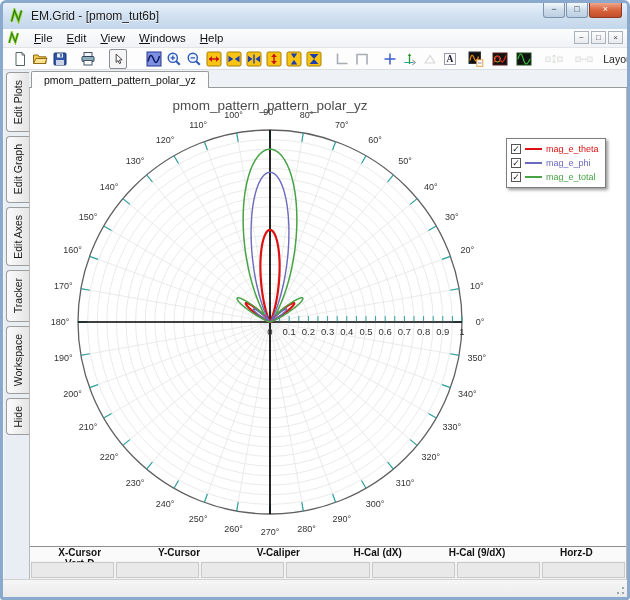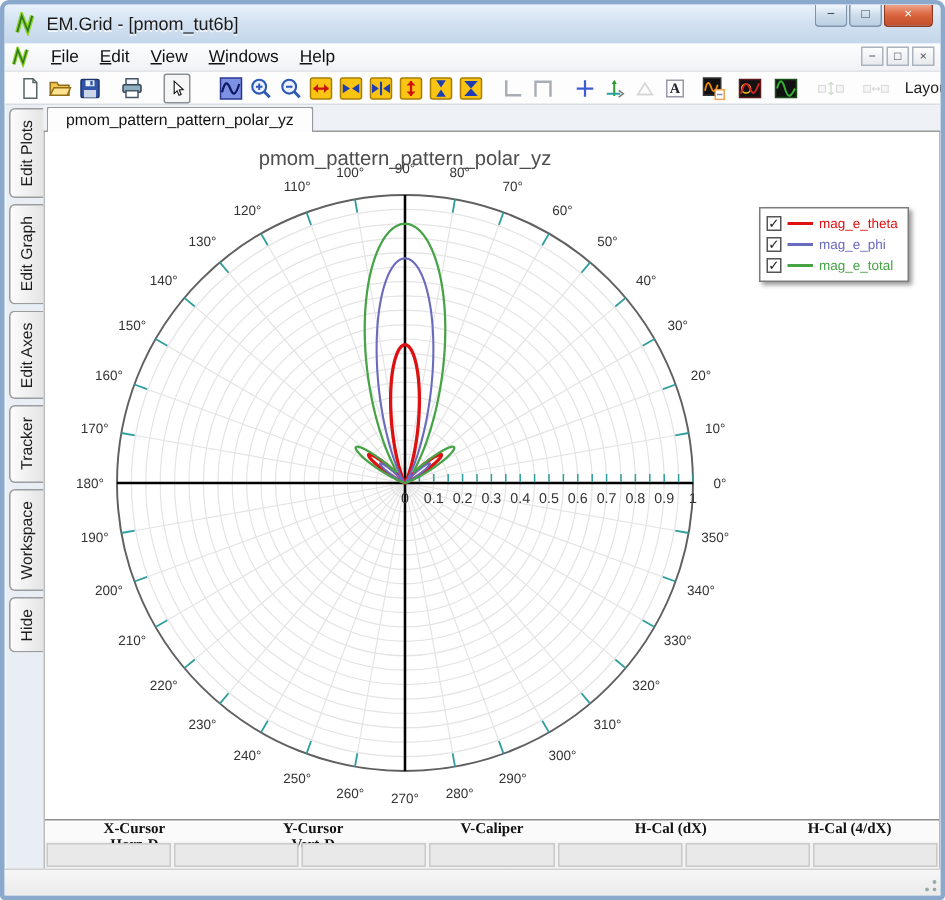--- a/index.html
+++ b/index.html
@@ -50,21 +50,21 @@
   
   .legend{position:absolute;left:476px;top:50px;background:#fff;border:1px solid #7d7d7d;
     box-shadow:2px 2px 3px rgba(0,0,0,.4);padding:3px 6px 3px 4px;}
   .legend-row{display:flex;align-items:center;height:14px;}
   .legend-cb{width:10px;height:10px;border:1px solid #555;background:#fff;font-size:9px;line-height:9px;
     text-align:center;color:#222;margin-right:4px;flex:0 0 auto;}
   .legend-line{width:17px;height:0;border-top-style:solid;margin-right:4px;flex:0 0 auto;}
   .legend-label{font-size:9px;white-space:nowrap;}
   
   .cursor-table{border-top:1px solid #8e8e8e;background:#fafafa;}
-  .ct-head{display:grid;grid-template-columns:repeat(5,1fr);height:14px;align-items:center;font-family:Liberation Serif, serif;}
+  .ct-head{display:grid;grid-template-columns:repeat(6,1fr);height:14px;align-items:center;}
   .ct-head div{font-size:10px;font-weight:bold;color:#111;text-align:center;}
   .ct-body{display:grid;grid-template-columns:repeat(7,1fr);height:18px;background:#f3f3f3;}
   .ct-body div{background:#e9e9e9;border:1px solid #c9c9c9;margin:1px;font-size:10px;}
   
   .statusbar{height:18px;background:linear-gradient(#f6f6f6,#ebebeb);border-top:1px solid #d2d2d2;
     position:relative;}
   .grip{position:absolute;right:1px;bottom:1px;width:13px;height:13px;
     background:
       radial-gradient(circle at 10px 10px,#9aa 1px,transparent 1.5px),
       radial-gradient(circle at 10px 5px,#9aa 1px,transparent 1.5px),
@@ -492,21 +492,21 @@
               <span class="legend-line" style="border-top-color: rgb(70, 163, 70); border-top-width: 2px;"></span>
               <span class="legend-label" style="color: rgb(70, 163, 70); text-align: right;">mag_e_total</span>
             </div>
           </div>
         <div class="cursor-table">
           <div class="ct-head" id="ct-head">
               <div>X-Cursor</div>
               <div>Y-Cursor</div>
               <div>V-Caliper</div>
               <div>H-Cal (dX)</div>
-              <div>H-Cal (4/dX)</div>
+              <div>H-Cal (9/dX)</div>
               <div>Horz-D</div>
               <div>Vert-D</div>
             </div>
           <div class="ct-body" id="ct-body">
               <div></div>
               <div></div>
               <div></div>
               <div></div>
               <div></div>
               <div></div>

